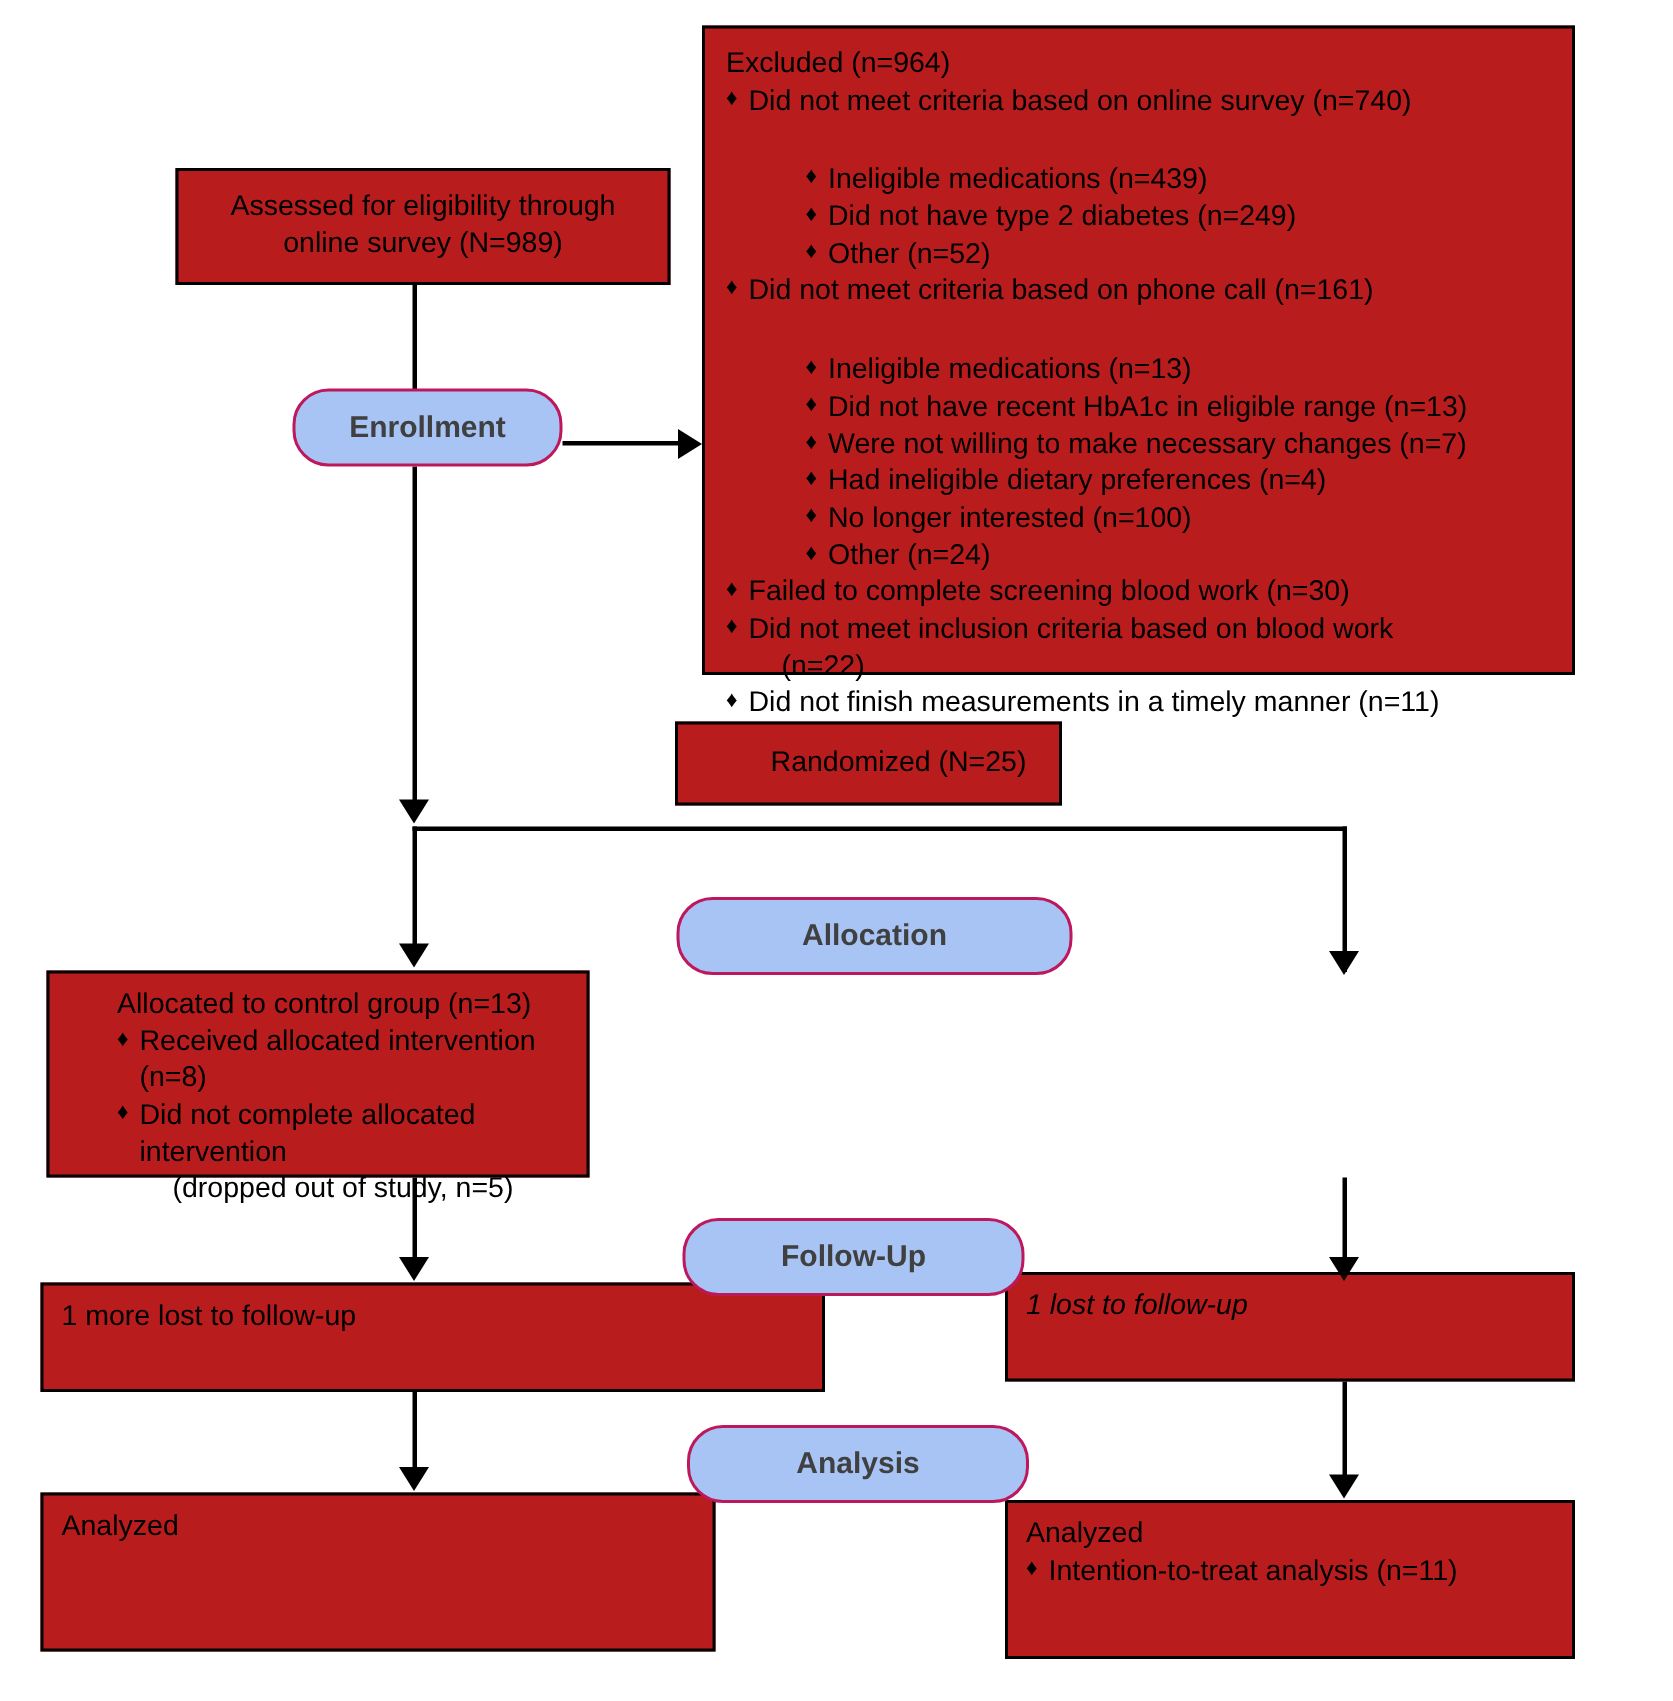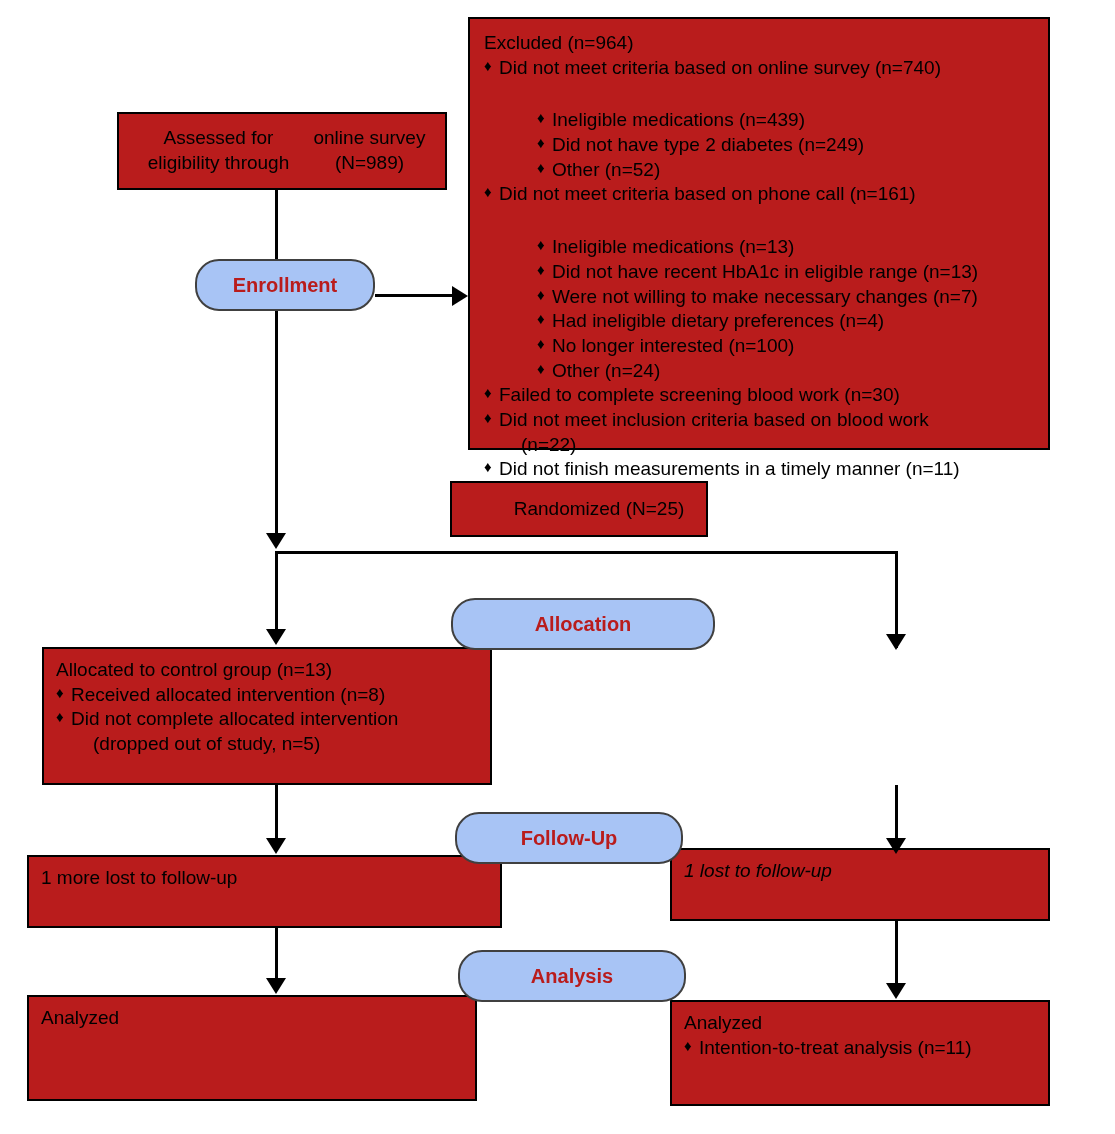--- a/index.html
+++ b/index.html
@@ -29,35 +29,35 @@
     z-index: 2;
   }
   .box .inner {
     padding: 9px 12px;
   }
   .center-text {
     text-align: center;
   }
   .center-box .inner {
     display: flex;
-    flex-direction: row;
+    flex-direction: column;
     justify-content: center;
     align-items: center;
     height: 100%;
     box-sizing: border-box;
   }
   .stage {
     position: absolute;
     box-sizing: border-box;
-    border: 2px solid #404040;
+    border: 2px solid #be185d;
     border-radius: 24px;
     background: #a8c4f5;
     font-weight: bold;
     font-size: 20px;
-    color: #b91c1c;
+    color: #404040;
     display: flex;
     align-items: center;
     justify-content: center;
     z-index: 6;
   }
   .line {
     position: absolute;
     background: #000000;
     z-index: 1;
   }
@@ -179,21 +179,21 @@
   </div>
 
   <div class="line hline" style="left:275px; top:551px; width:623px;"></div>
 
   <div class="line vline" style="left:275px; top:551px; height:82px;"></div>
   <div class="arrow-down" style="left:266px; top:629px;"></div>
 
   <div class="line vline" style="left:895px; top:551px; height:97px;"></div>
   <div class="arrow-down" style="left:886px; top:634px;"></div>
 
-  <div class="box" style="left:42px; top:647px; width:450px; height:138px;">
+  <div class="box" style="left:31px; top:647px; width:362px; height:138px;padding-left:33px;">
     <div class="inner">
       <div class="title-line">Allocated to control group (n=13)</div>
       <ul class="bl">
         <li>
           <span>Received allocated intervention (n=8)</span>
         </li>
         <li>
           <span>Did not complete allocated intervention</span>
           <span class="indent-cont">(dropped out of study, n=5)</span>
         </li>
@@ -205,21 +205,21 @@
     <span>Allocation</span>
   </div>
 
 
   <div class="line vline" style="left:275px; top:785px; height:63px;"></div>
   <div class="arrow-down" style="left:266px; top:838px;"></div>
 
   <div class="line vline" style="left:895px; top:785px; height:63px;"></div>
   <div class="arrow-down" style="left:886px; top:838px;"></div>
 
-  <div class="box" style="left:27px; top:855px; width:475px; height:73px;">
+  <div class="box" style="left:27px; top:855px; width:523px; height:73px;">
     <div class="inner">
       <div class="title-line">1 more lost to follow-up</div>
     </div>
   </div>
 
   <div class="stage" style="left:455px; top:812px; width:228px; height:52px;">
     <span>Follow-Up</span>
   </div>
 
   <div class="box" style="left:670px; top:848px; width:380px; height:73px;font-style:italic;">

